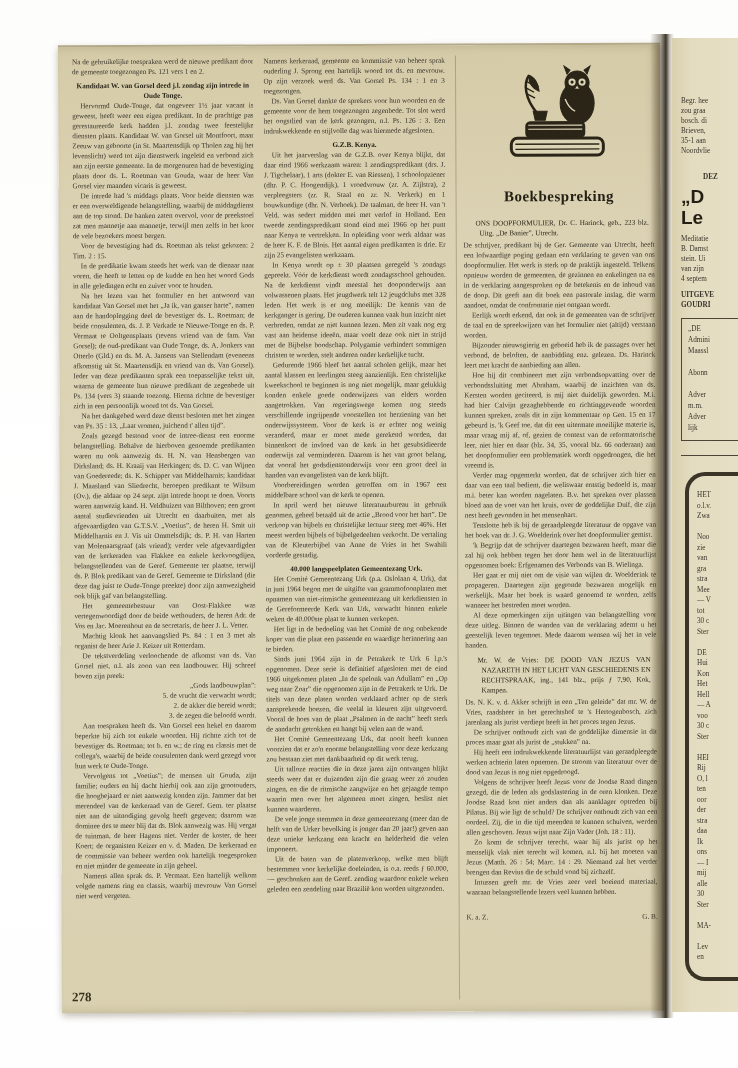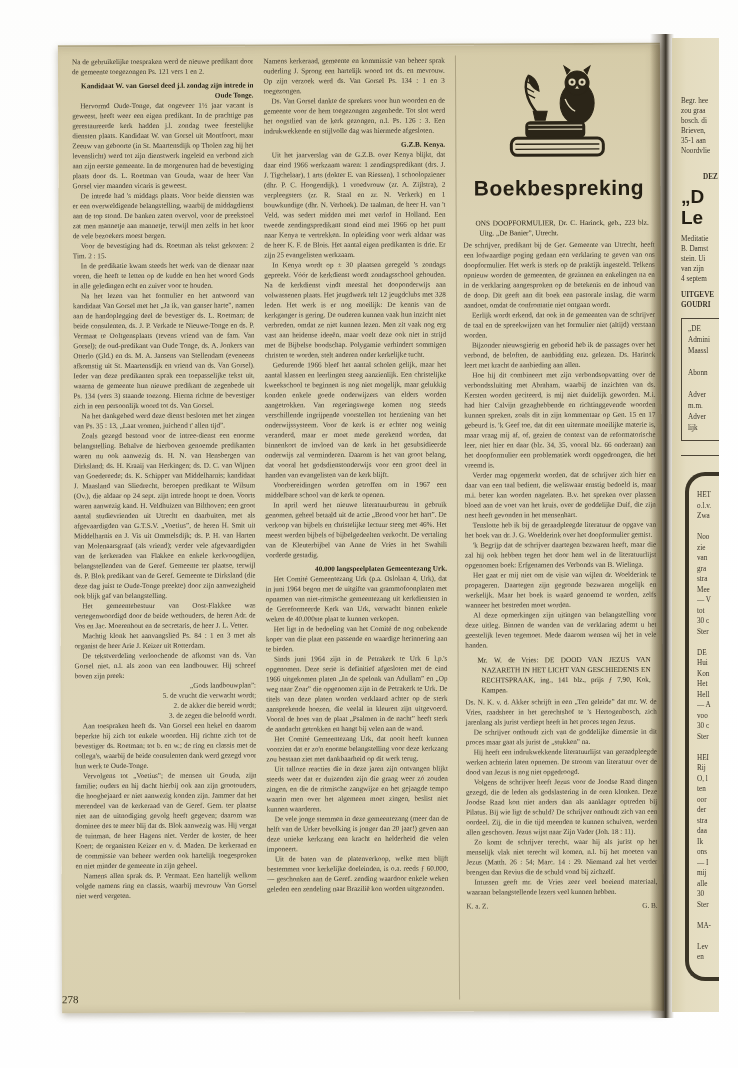--- a/index.html
+++ b/index.html
@@ -19,34 +19,34 @@
   .page-inner{position:absolute;left:14px;top:10px;right:6px;bottom:12px;}
   .cols{display:flex;height:100%;}
   .col{width:186px;height:100%;overflow:hidden;}
   .col + .col{margin-left:10px;}
   .col3{border-left:1px solid rgba(75,62,38,.3);padding-left:7px;width:196px;}
   
   .col{color:#38332a;font-size:7.2px;line-height:10px;text-align:justify;}
   .blk{margin:0;}
   .blk.p{text-indent:8px;}
   .blk.pf{text-indent:0;}
-  .blk.h{font-weight:bold;color:#2a2519;text-align:right;text-indent:0;margin-top:4px;}
+  .blk.h{font-weight:bold;color:#2a2519;text-align:center;text-indent:0;margin-top:4px;}
   .blk.pl{text-indent:4px;text-align:right;}
   .blk.bh{font-weight:normal;color:#2a2519;margin:5px 0 2px;padding:0 6px 0 16px;text-indent:-4px;}
-  .blk.sig{display:flex;justify-content:space-between;text-indent:0;margin-top:4px;align-items:flex-end;}
+  .blk.sig{display:flex;justify-content:space-between;text-indent:0;margin-top:15px;align-items:flex-end;}
   
   .review-head{height:158px;text-align:center;position:relative;}
   .review-title{
-    font-family:Liberation Sans, sans-serif;font-weight:bold;font-size:21px;
-    letter-spacing:.5px;color:#241f14;margin-top:4px;
+    font-family:Liberation Serif, serif;font-weight:bold;font-size:15px;
+    letter-spacing:.5px;color:#241f14;margin-top:12px;
   }
   .logo-wrap{height:118px;padding-top:6px;}
   
   .page-side{
-    position:absolute;left:672px;top:38px;width:47px;height:974px;
+    position:absolute;left:672px;top:38px;width:66px;height:974px;
     background:linear-gradient(90deg,#d9d0ae 0%,#e4dcc0 30%,#e6dfc5 100%);
     overflow:hidden;color:#3a352b;font-size:7.2px;line-height:10px;white-space:nowrap;
   }
   .side-pad{padding-left:9px;padding-top:58px;}
   .frag .line{overflow:hidden;}
   .side-label{font-weight:bold;margin:16px 0 4px;padding-left:22px;}
   .side-masthead .line{
     font-family:"Liberation Sans", sans-serif;font-weight:bold;font-size:19px;line-height:21px;color:#241f14;
   }
   .side-bold .line{font-weight:bold;}
@@ -60,21 +60,21 @@
     border:4px solid #3b3527;border-right:none;border-radius:20px 0 0 20px;
     margin:16px 0 0 4px;padding:14px 0 14px 8px;width:54px;min-height:440px;
   }
   .ad-box .line{line-height:10.5px;}
   
   .gutter{
     position:absolute;left:650px;top:34px;width:24px;height:984px;
     background:linear-gradient(90deg,rgba(0,0,0,0) 0%,rgba(55,42,18,.45) 45%,rgba(25,18,6,.85) 66%,rgba(90,75,45,.35) 82%,rgba(0,0,0,0) 100%);
   }
   .page-number{
-    position:absolute;left:0;bottom:8px;font-weight:normal;font-size:11px;color:#36311f;
+    position:absolute;left:10px;bottom:8px;font-weight:bold;font-size:13px;color:#36311f;
   }
   .owl-svg{display:block;margin:0 auto;}
 </style>
 </head>
 <body>
 
 <div class="page-main">
   <div class="page-inner">
     <div class="cols">
 

